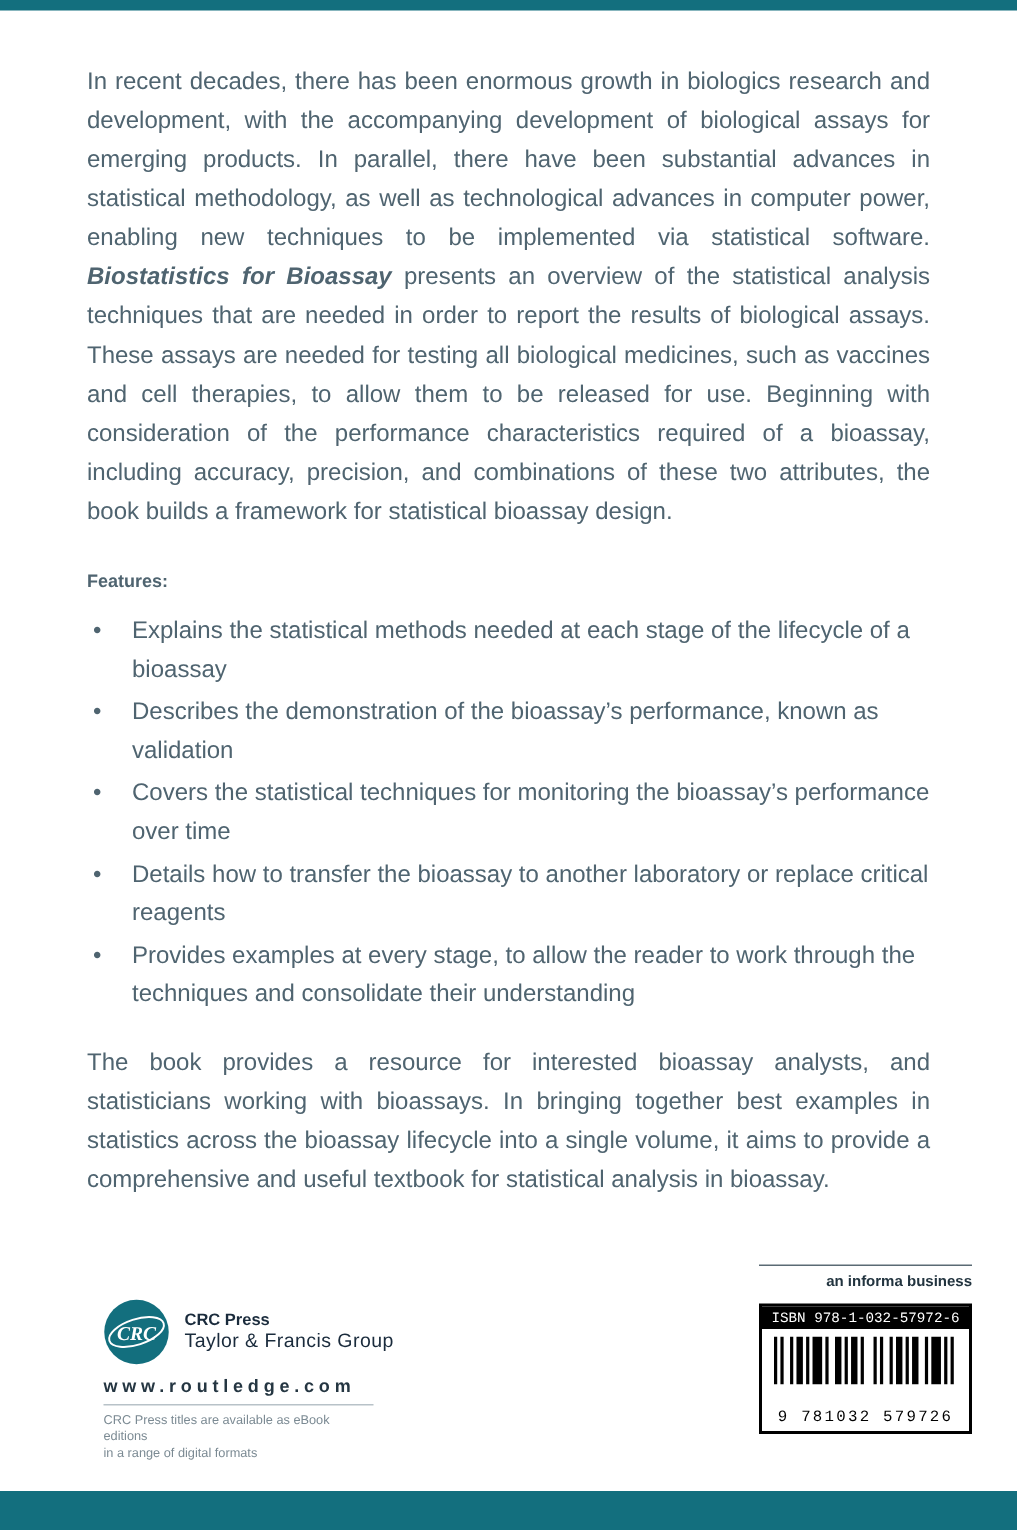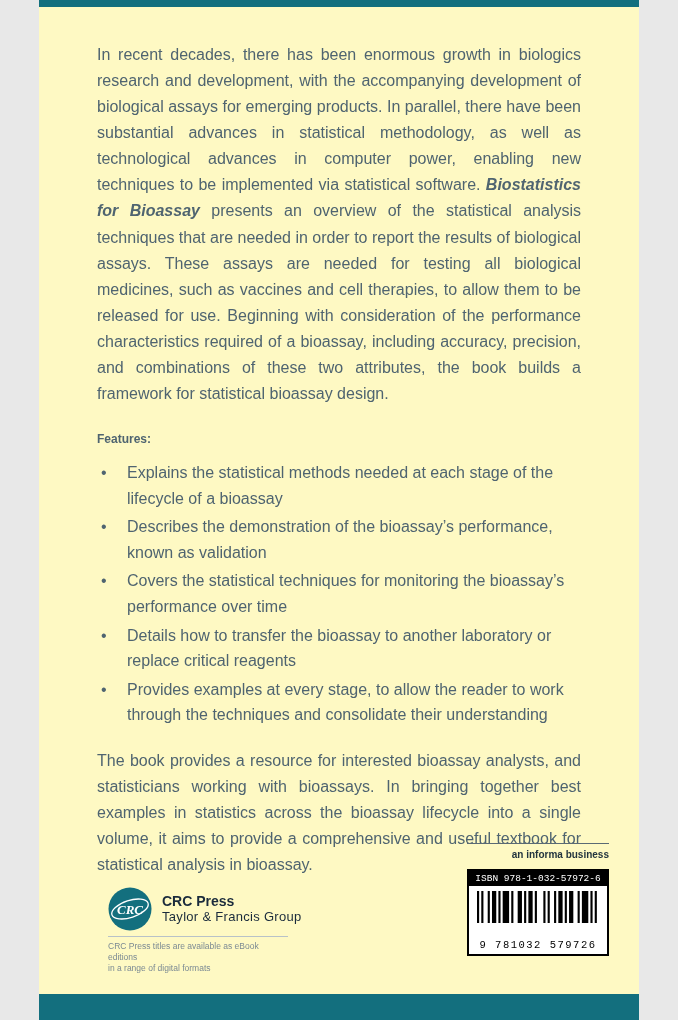--- a/index.html
+++ b/index.html
@@ -1,24 +1,24 @@
 <!DOCTYPE html>
 <html style="--accent: #136f7e; --text: #4f6470;"><head>
 <meta charset="utf-8">
 <style>
   * { margin: 0; padding: 0; box-sizing: border-box; }
   html, body { background: #e8e8e8; }
   body { font-family: "Liberation Sans", sans-serif; }
 
   .cover {
     position: relative;
-    width: 600px;
+    width: 678px;
     height: 1020px;
     margin: 0 auto;
-    background: #fef9c3;
+    background: #ffffff;
     overflow: hidden;
     color: var(--text, #4f6470);
   }
 
   .top-strip {
     position: absolute;
     top: 0; left: 0; right: 0;
     height: 7px;
     background: var(--accent, #136f7e);
   }
@@ -76,21 +76,21 @@
   .publisher {
     position: absolute;
     left: 69px;
     bottom: 46px;
     width: 250px;
   }
   .logo-row { display: flex; align-items: center; }
   .crc-circle-svg { width: 44px; height: 44px; flex: 0 0 44px; }
   .logo-names { margin-left: 10px; }
   .crc-name {
-    font-size: 14px;
+    font-size: 11px;
     font-weight: bold;
     color: #1a2b3c;
     line-height: 1.1;
   }
   .tf-name {
     font-size: 13px;
     color: #1a2b3c;
     letter-spacing: 0.3px;
     text-align: right;
   }
@@ -188,20 +188,21 @@
       <svg class="crc-circle-svg" viewBox="0 0 44 44">
         <circle cx="22" cy="22" r="21.5" fill="#136f7e"></circle>
         <ellipse cx="22" cy="22" rx="19" ry="8.5" fill="none" stroke="#ffffff" stroke-width="1.3" transform="rotate(-18 22 22)"></ellipse>
         <text x="22" y="27" text-anchor="middle" fill="#ffffff" font-family="Liberation Serif, serif" font-style="italic" font-weight="bold" font-size="13">CRC</text>
       </svg>
       <div class="logo-names">
         <div class="crc-name">CRC Press</div>
         <div class="tf-name">Taylor &amp; Francis Group</div>
       </div>
     </div>
+    <div class="url">www.routledge.com</div>
     <div class="ebook-note">
       <div>CRC Press titles are available as eBook editions</div>
       <div>in a range of digital formats</div>
     </div>
   </div>
 
   <div class="isbn-area">
     <div class="informa">an informa business</div>
     <div class="isbn-box">
       <div class="isbn-label">ISBN 978-1-032-57972-6</div>

